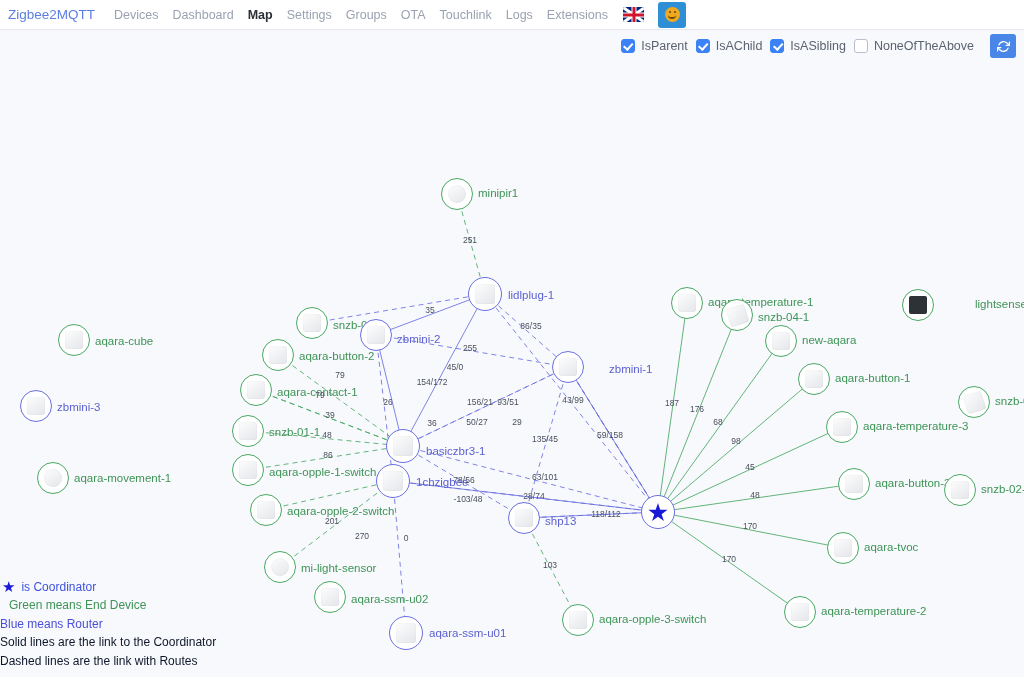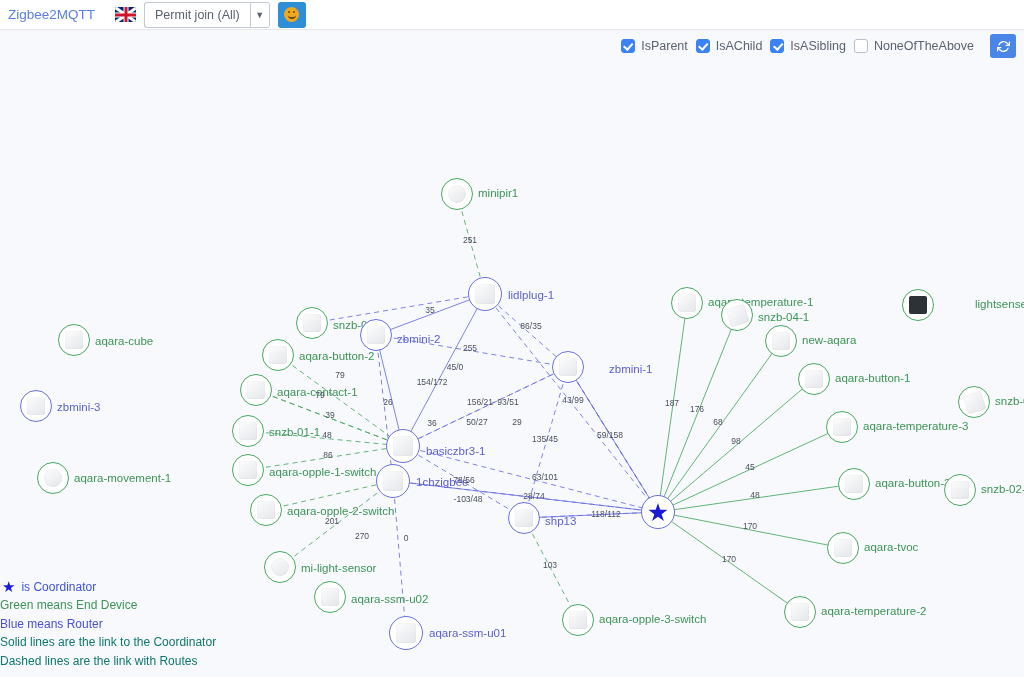--- a/index.html
+++ b/index.html
@@ -182,41 +182,48 @@
   }
   
   #legend {
     position: absolute;
     left: 0; bottom: 0;
     padding: 2px 0 4px 0;
     z-index: 25;
   }
   .legend-row { font-size: 12px; line-height: 18.5px; white-space: nowrap; }
   .legend-row.coordinator { color: #3f51e0; display:flex; align-items:center; gap:6px; padding-left:2px;}
-  .legend-row.green { color: #3e9456; }
+  .legend-row.green { color: #3e9456; padding-left: 9px; }
   .legend-row.blue { color: #4a4fd8; }
-  .legend-row.grey { color: #0f766e; }
+  .legend-row.grey { color: #0f172a; }
   .legend-star { color: #1a1ad6; font-size: 15px; line-height: 1; }
 </style>
 </head>
 <body>
 
 <div id="navbar">
   <div class="brand">Zigbee2MQTT</div>
+  <div id="navlinks" style="display: flex; align-items: center;">
+      <div class="navlink">Devices</div>
+      <div class="navlink">Dashboard</div>
+      <div class="navlink active">Map</div>
+      <div class="navlink">Settings</div>
+      <div class="navlink">Groups</div>
+      <div class="navlink">OTA</div>
+      <div class="navlink">Touchlink</div>
+      <div class="navlink">Logs</div>
+      <div class="navlink">Extensions</div>
+    </div>
   <div class="flag-icon">
     <div class="d1"></div>
       <div class="d2"></div>
     <div class="cv"></div>
       <div class="ch"></div>
     <div class="cv2"></div>
       <div class="ch2"></div>
-  </div>
-  <div class="permit-group">
-    <div class="permit-select">Permit join (All)</div>
-    <div class="permit-caret">▼</div>
   </div>
   <div class="smiley-btn">
     <div class="face">
         <div class="mouth"></div>
       </div>
   </div>
 </div>
 
 <div id="filterbar">
   <div id="filter-checkboxes" style="display:flex;align-items:center;gap:8px;">

